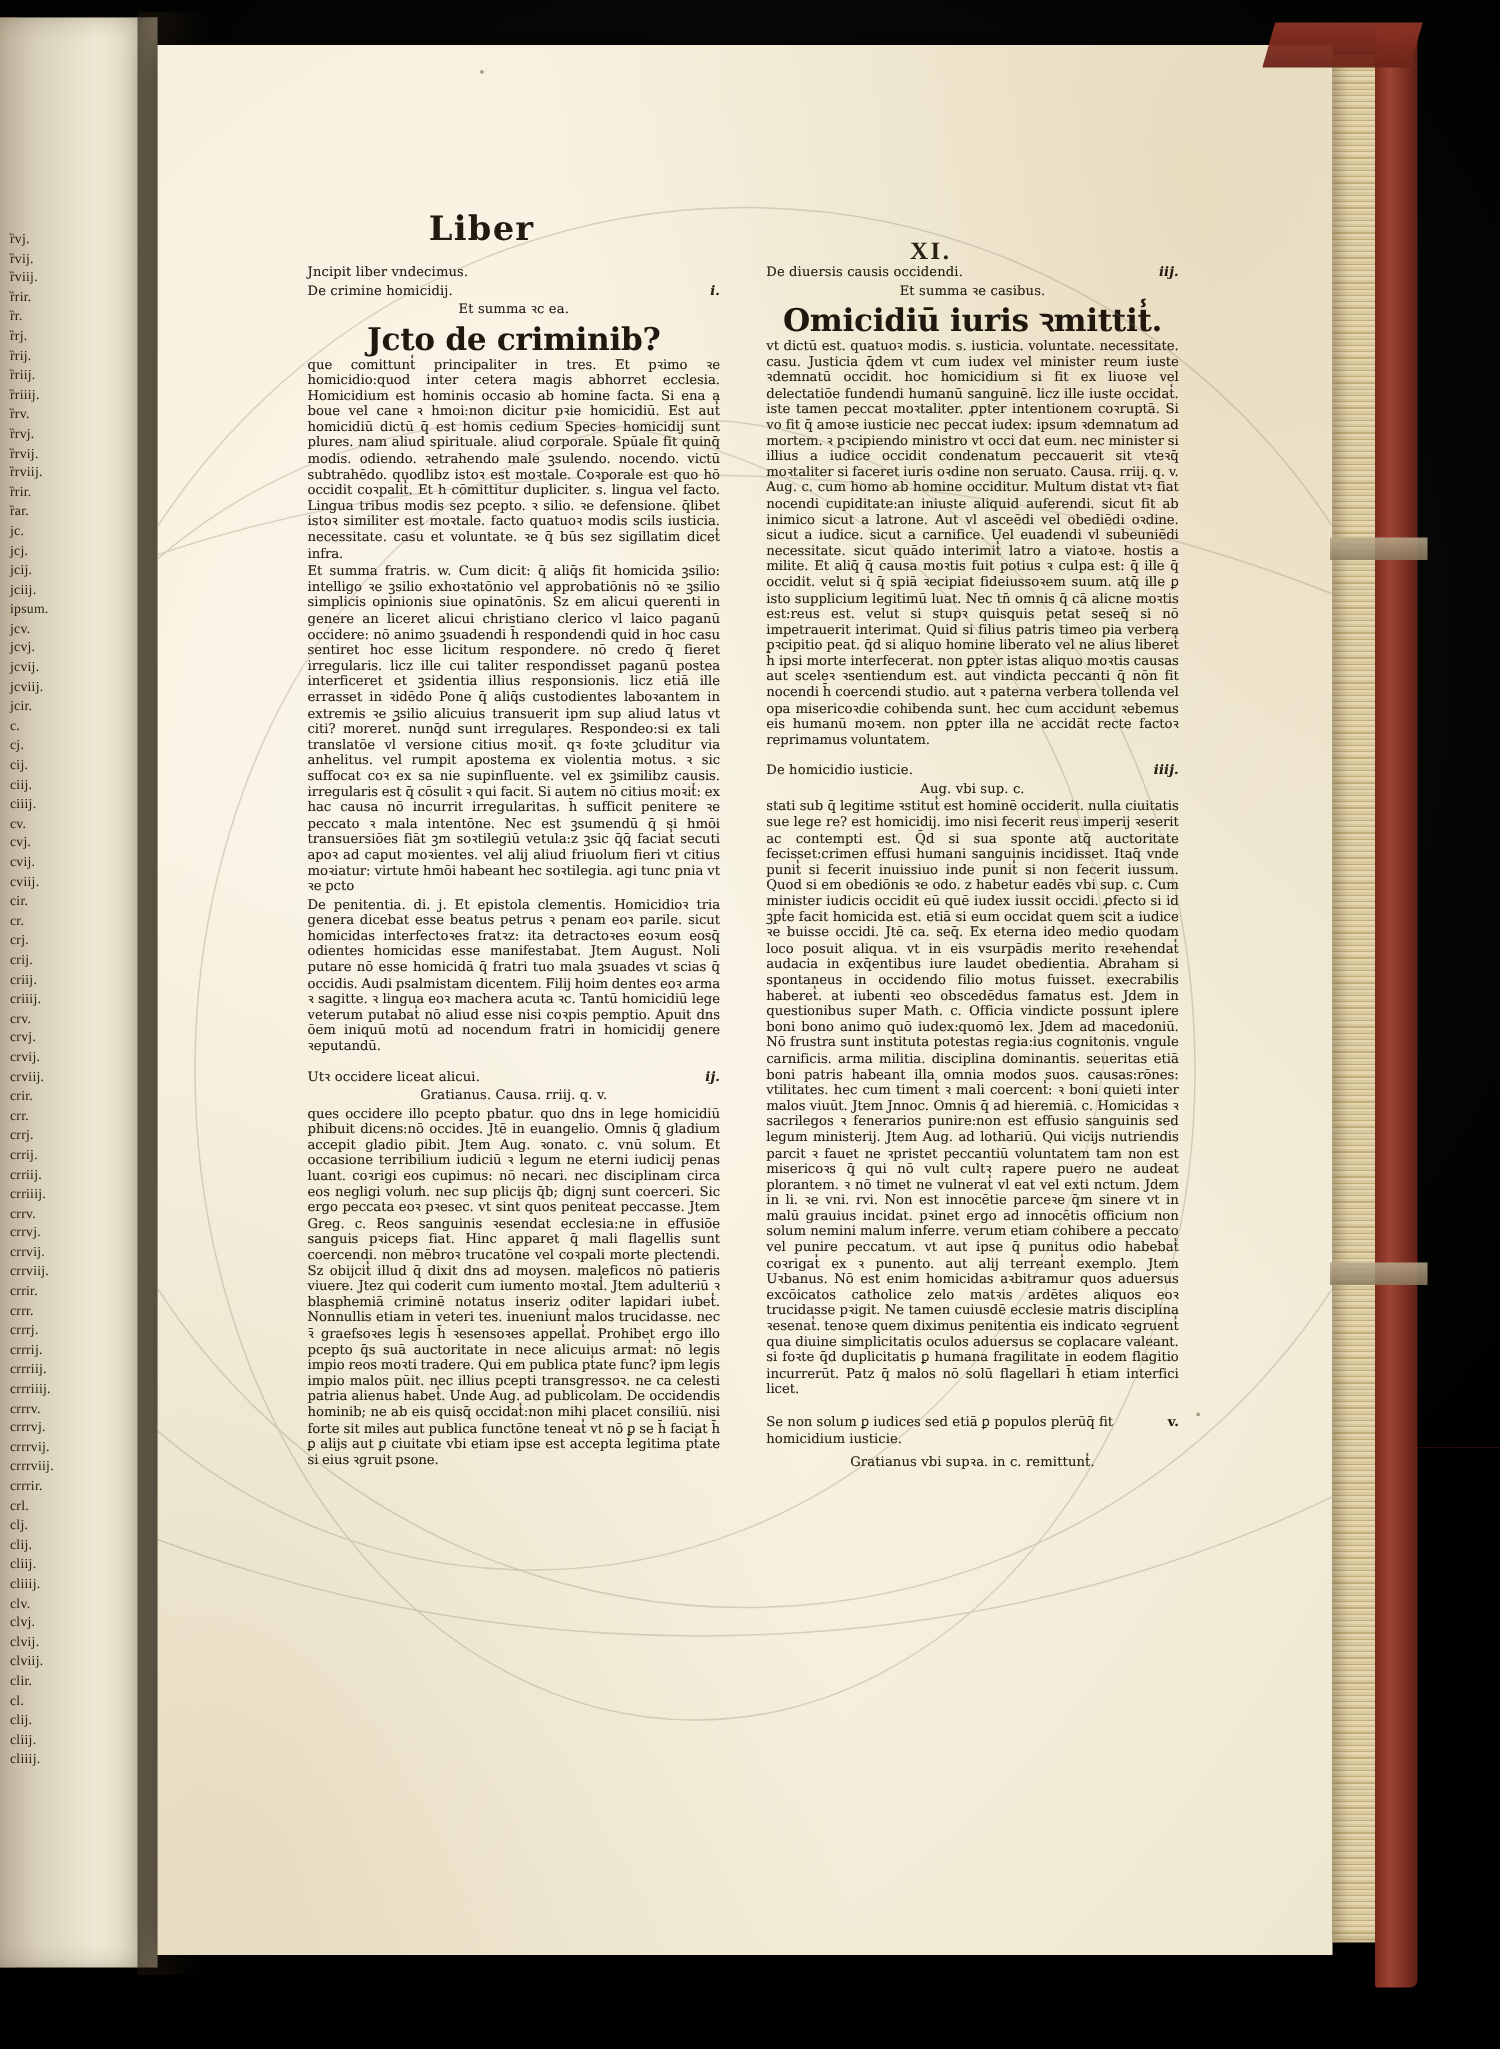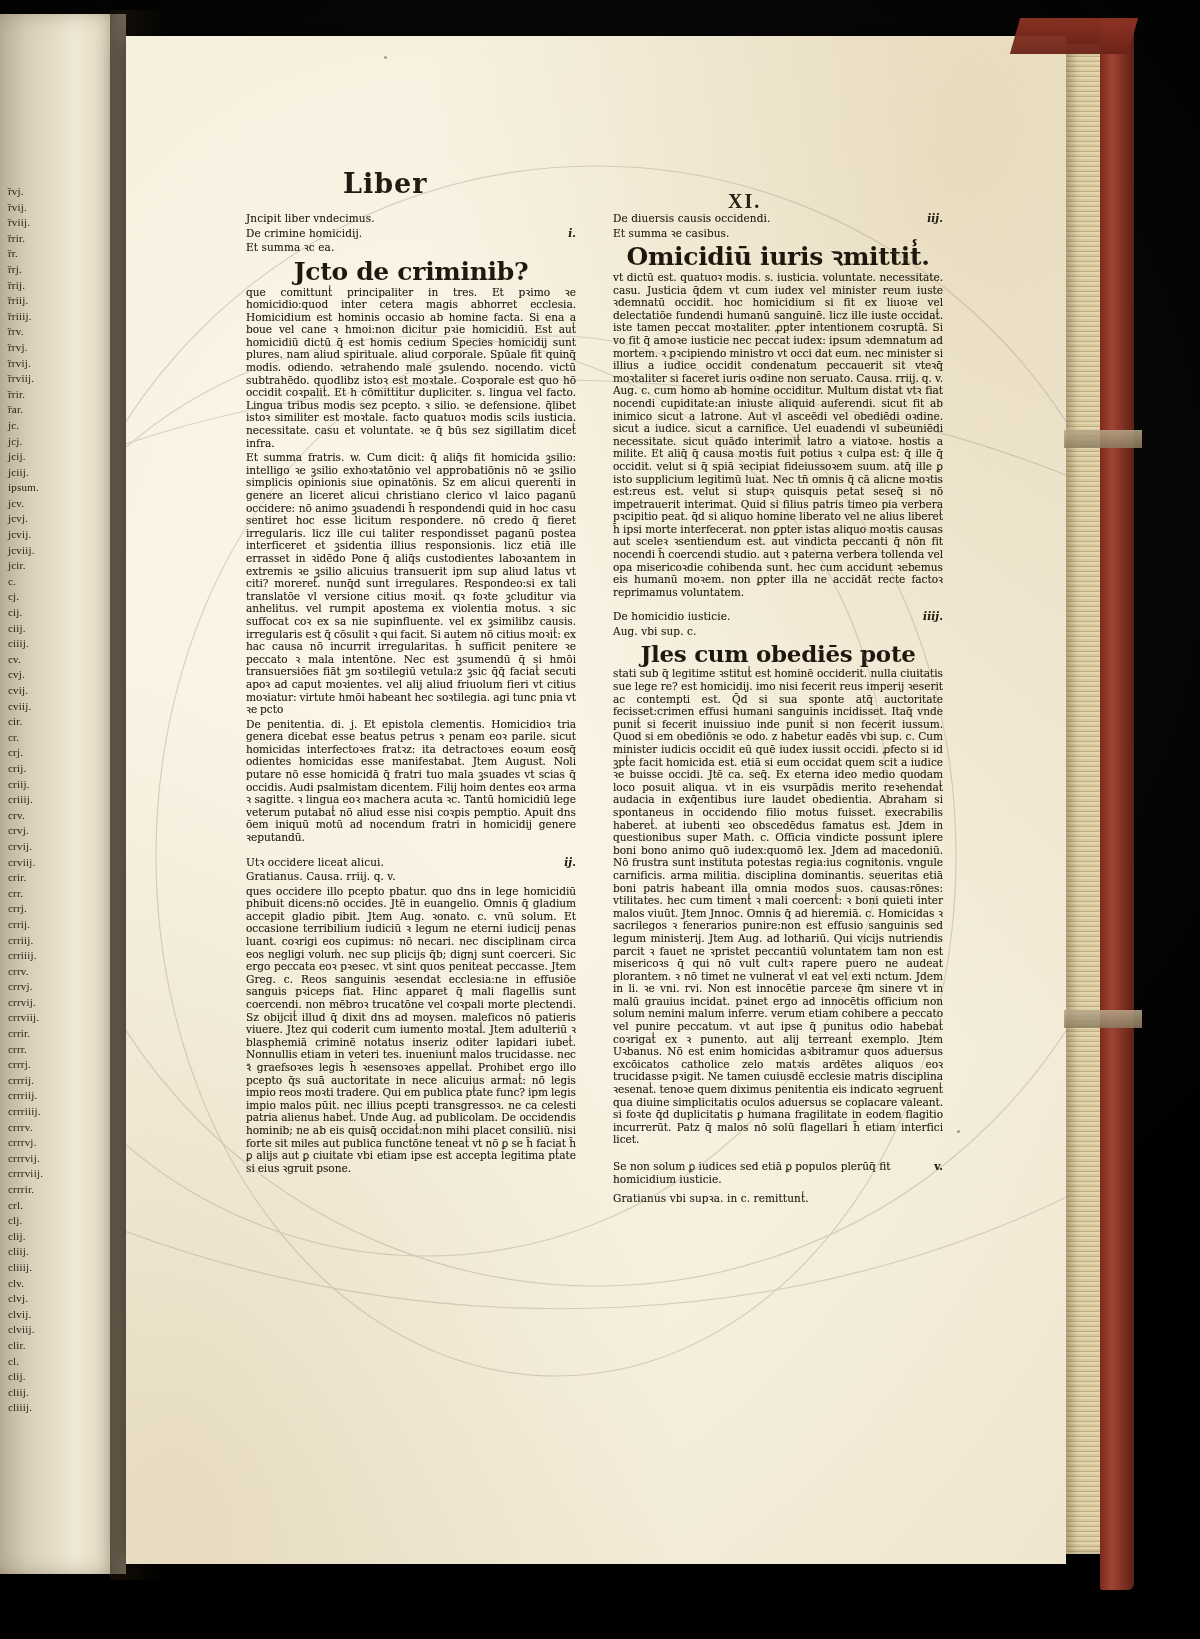--- a/index.html
+++ b/index.html
@@ -186,21 +186,21 @@
   .col-left  { left: 88px; }
   .col-right { left: 455px; }
 
   .rubric {
     font-size: 10.5px;
     line-height: 13.5px;
     letter-spacing: 0.1px;
     margin: 0 0 1px 0;
     text-align: left;
   }
-  .rubric.ctr { }
+  .rubric.ctr { text-align: center; }
   .rubric .num {
     float: right;
     font-weight: bold;
     font-style: italic;
   }
 
   .bigtitle {
     font-family: "DejaVu Serif", serif;
     font-weight: bold;
     font-size: 25px;
@@ -369,21 +369,20 @@
         <div class="rubric ctr">Et summa ꝛe casibus.</div>
         <div class="bigtitle">Omicidiū iuris ꝛmittit̾.</div>
         <div class="body">vt dictū est. quatuoꝛ modis. s. iusticia. voluntate. necessitate. casu. Justicia q̄dem vt cum iudex vel minister reum iuste ꝛdemnatū occidit. hoc homicidium si fit ex liuoꝛe vel delectatiōe fundendi humanū sanguinē. licz ille iuste occidat̾. iste tamen peccat moꝛtaliter. ꝓpter intentionem coꝛruptā. Si vo fit q̄ amoꝛe iusticie nec peccat iudex: ipsum ꝛdemnatum ad mortem. ꝛ pꝛcipiendo ministro vt occi dat eum. nec minister si illius a iudice occidit condenatum peccauerit sit vteꝛq̄ moꝛtaliter si faceret iuris oꝛdine non seruato. Causa. rriij. q. v. Aug. c. cum homo ab homine occiditur. Multum distat vtꝛ fiat nocendi cupiditate:an iniuste aliquid auferendi. sicut fit ab inimico sicut a latrone. Aut vl asceēdi vel obediēdi oꝛdine. sicut a iudice. sicut a carnifice. Uel euadendi vl subeuniēdi necessitate. sicut quādo interimit̾ latro a viatoꝛe. hostis a milite. Et aliq̄ q̄ causa moꝛtis fuit potius ꝛ culpa est: q̄ ille q̄ occidit. velut si q̄ spiā ꝛecipiat fideiussoꝛem suum. atq̄ ille ꝑ isto supplicium legitimū luat. Nec tn̄ omnis q̄ cā alicne moꝛtis est:reus est. velut si stupꝛ quisquis petat seseq̄ si nō impetrauerit interimat. Quid si filius patris timeo pia verbera pꝛcipitio peat. q̄d si aliquo homine liberato vel ne alius liberet̾ h̄ ipsi morte interfecerat. non ꝑpter istas aliquo moꝛtis causas aut sceleꝛ ꝛsentiendum est. aut vindicta peccanti q̄ nōn fit nocendi h̄ coercendi studio. aut ꝛ paterna verbera tollenda vel opa misericoꝛdie cohibenda sunt. hec cum accidunt ꝛebemus eis humanū moꝛem. non ꝑpter illa ne accidāt recte factoꝛ reprimamus voluntatem.</div>
 
         <div class="spacer"></div>
         <div class="rubric">
           <span class="num">iiij.</span>
           <span>De homicidio iusticie.</span>
         </div>
         <div class="rubric ctr">Aug. vbi sup. c.</div>
-        <div class="bigtitle sm">Jles cum obediēs pote</div>
         <div class="body">stati sub q̄ legitime ꝛstitut̾ est hominē occiderit. nulla ciuitatis sue lege re? est homicidij. imo nisi fecerit reus imperij ꝛeserit ac contempti est. Q̄d si sua sponte atq̄ auctoritate fecisset:crimen effusi humani sanguinis incidisset. Itaq̄ vnde punit̾ si fecerit inuissiuo inde punit̾ si non fecerit iussum. Quod si em obediōnis ꝛe odo. z habetur eadēs vbi sup. c. Cum minister iudicis occidit eū quē iudex iussit occidi. ꝓfecto si id ꝫpt̾e facit homicida est. etiā si eum occidat quem scit a iudice ꝛe buisse occidi. Jtē ca. seq̄. Ex eterna ideo medio quodam loco posuit aliqua. vt in eis vsurpādis merito reꝛehendat̾ audacia in exq̄entibus iure laudet obedientia. Abraham si spontaneus in occidendo filio motus fuisset. execrabilis haberet̾. at iubenti ꝛeo obscedēdus famatus est. Jdem in questionibus super Math. c. Officia vindicte possunt iplere boni bono animo quō iudex:quomō lex. Jdem ad macedoniū. Nō frustra sunt instituta potestas regia:ius cognitonis. vngule carnificis. arma militia. disciplina dominantis. seueritas etiā boni patris habeant illa omnia modos suos. causas:rōnes: vtilitates. hec cum timent̾ ꝛ mali coercent̾: ꝛ boni quieti inter malos viuūt. Jtem Jnnoc. Omnis q̄ ad hieremiā. c. Homicidas ꝛ sacrilegos ꝛ fenerarios punire:non est effusio sanguinis sed legum ministerij. Jtem Aug. ad lothariū. Qui vicijs nutriendis parcit ꝛ fauet ne ꝛpristet peccantiū voluntatem tam non est misericoꝛs q̄ qui nō vult cultꝛ rapere puero ne audeat plorantem. ꝛ nō timet ne vulnerat̾ vl eat vel exti nctum. Jdem in li. ꝛe vni. rvi. Non est innocētie parceꝛe q̄m sinere vt in malū grauius incidat. pꝛinet ergo ad innocētis officium non solum nemini malum inferre. verum etiam cohibere a peccato vel punire peccatum. vt aut ipse q̄ punitus odio habebat̾ coꝛrigat̾ ex ꝛ punento. aut alij terreant̾ exemplo. Jtem Uꝛbanus. Nō est enim homicidas aꝛbitramur quos aduersus excōicatos catholice zelo matꝛis ardētes aliquos eoꝛ trucidasse pꝛigit. Ne tamen cuiusdē ecclesie matris disciplina ꝛesenat̾. tenoꝛe quem diximus penitentia eis indicato ꝛegruent̾ qua diuine simplicitatis oculos aduersus se coplacare valeant. si foꝛte q̄d duplicitatis ꝑ humana fragilitate in eodem flagitio incurrerūt. Patz q̄ malos nō solū flagellari h̄ etiam interfici licet.</div>
 
         <div class="tail">
           <span class="num">v.</span>
           <span>Se non solum ꝑ iudices sed etiā ꝑ populos plerūq̄ fit homicidium iusticie.</span>
         </div>
         <div class="rubric ctr" style="margin-top:6px">Gratianus vbi supꝛa. in c. remittunt̾.</div>
       </div>
 
     </div>

